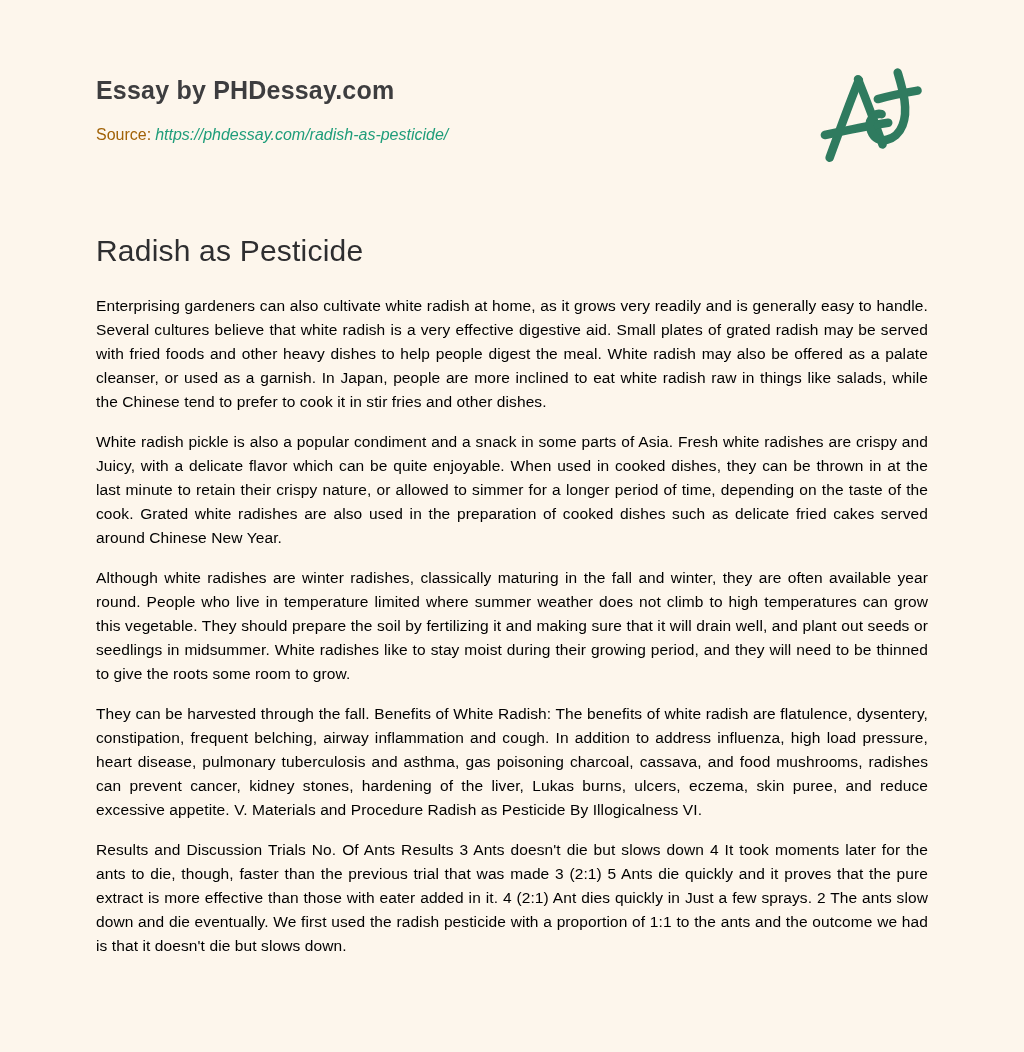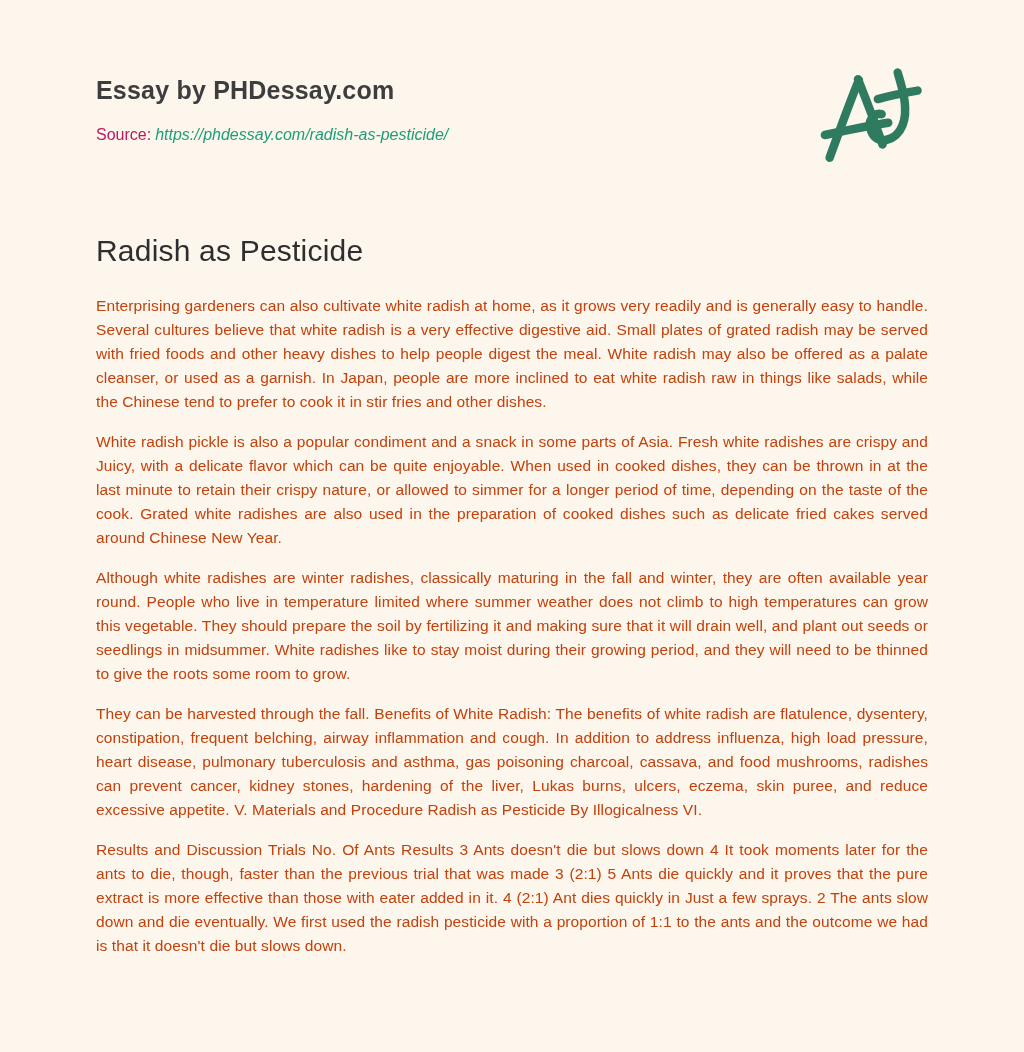--- a/index.html
+++ b/index.html
@@ -35,21 +35,21 @@
     color: #3d3d3f;
     letter-spacing: 0.2px;
   }
 
   .source-line {
     margin-top: 21px;
     font-size: 16px;
   }
 
   .source-label {
-    color: #be185d;
+    color: #a16207;
   }
 
   .source-link {
     color: #1f9d7a;
     text-decoration: none;
     margin-left: 4px;
     font-style: italic;
   }
 
   .logo {
@@ -69,21 +69,21 @@
   }
 
   .essay-body {
     margin-top: 26px;
   }
 
   .essay-body p {
     font-size: 15.5px;
     line-height: 24px;
     text-align: justify;
-    color: #c2410c;
+    color: #000000;
     margin-bottom: 16px;
     letter-spacing: 0.1px;
   }
 </style>
 </head>
 <body>
 
 <div class="page">
 
   <div class="header-row">

